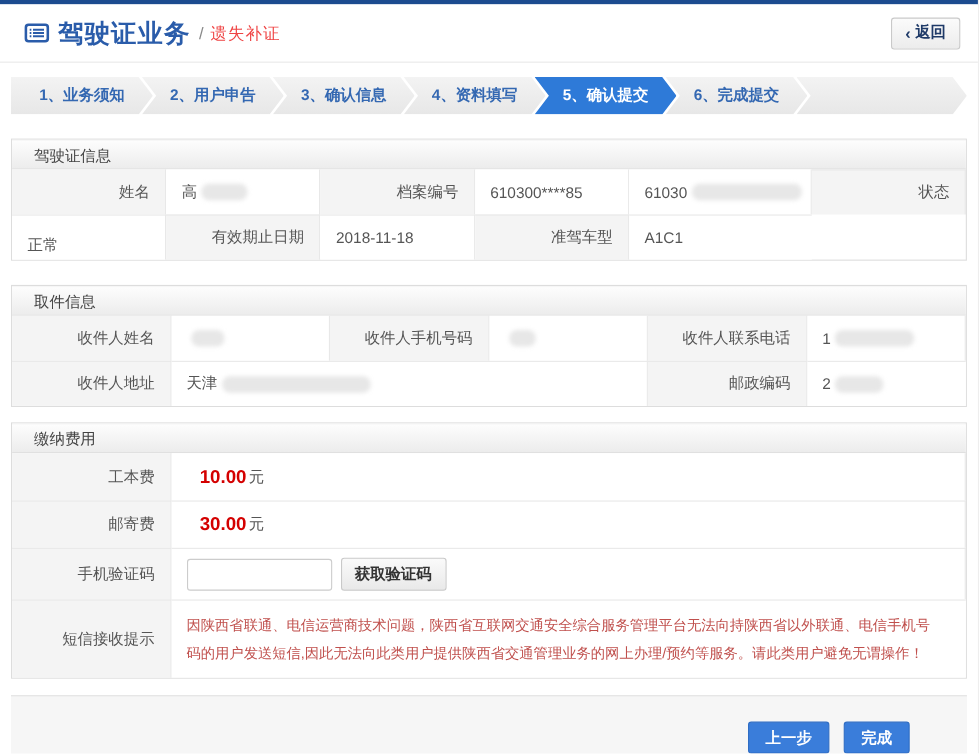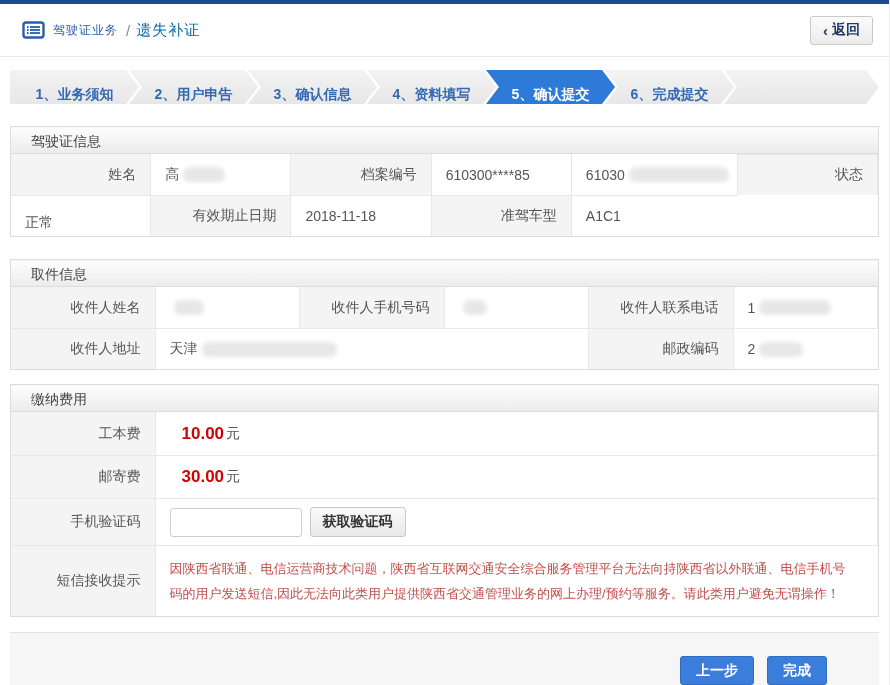--- a/index.html
+++ b/index.html
@@ -4,32 +4,32 @@
 <style>
   * { margin:0; padding:0; box-sizing:border-box; }
   html,body { background:#fff; }
   body { font-family:"Liberation Sans","DejaVu Sans",sans-serif; width:890px; height:685px; overflow:hidden; color:#555; }
   .page { width:890px; height:685px; position:relative; border-right:1px solid #eee; background:#fff; }
   .topbar { height:4px; background:var(--top-bar,#1c4b8f); }
 
   
   .header { height:53px; display:flex; align-items:center; padding:0 16px 0 22px; border-bottom:1px solid #e9e9e9; background:#fff; }
   .hicon { width:23px; height:18px; margin-right:8px; flex:0 0 auto; }
-  .htitle { color:var(--title-blue,#2a5caa); font-size:12px; font-weight:normal; letter-spacing:1px; }
+  .htitle { color:var(--title-blue,#2a5caa); font-size:23px; font-weight:bold; letter-spacing:1px; }
   .hsep { color:#888; font-size:15px; margin:0 6px 0 8px; }
-  .hsub { color:#0369a1; font-size:15px; letter-spacing:1px; }
+  .hsub { color:#ef4444; font-size:15px; letter-spacing:1px; }
   .spacer { flex:1; }
   .back-btn { height:29px; min-width:62px; padding:0 12px; background:linear-gradient(180deg,#fbfbfb,#ececec);
       border:1px solid #c9c9c9; border-radius:3px; display:flex; align-items:center; justify-content:center;
       color:#1f3a68; font-size:14px; font-weight:bold; cursor:pointer; }
   .back-chev { margin-right:4px; font-size:15px; }
 
   
   .steps { margin:13px 10px 0 10px; height:34px; display:flex; position:relative; }
-  .step { width:129px; height:34px; display:flex; align-items:flex-end; justify-content:center;
+  .step { width:129px; height:34px; display:flex; align-items:center; justify-content:center;
       background:linear-gradient(180deg,#f3f3f3,#e7e7e7); flex:0 0 auto;
       clip-path:polygon(0 0, calc(100% - 13px) 0, 100% 50%, calc(100% - 13px) 100%, 0 100%, 13px 50%); cursor:pointer; }
   .step + .step { margin-left:-10px; }
   .step.first { clip-path:polygon(0 0, calc(100% - 13px) 0, 100% 50%, calc(100% - 13px) 100%, 0 100%); }
   .step.filler { flex:1; clip-path:polygon(0 0, calc(100% - 13px) 0, 100% 50%, calc(100% - 13px) 100%, 0 100%, 13px 50%); cursor:default; }
   .step .lbl { color:var(--step-text,#3468b2); font-size:14px; font-weight:bold; }
   .step.active { background:var(--active-step,#2e7ad8); }
   .step.active .lbl { color:#fff; }
 
   

